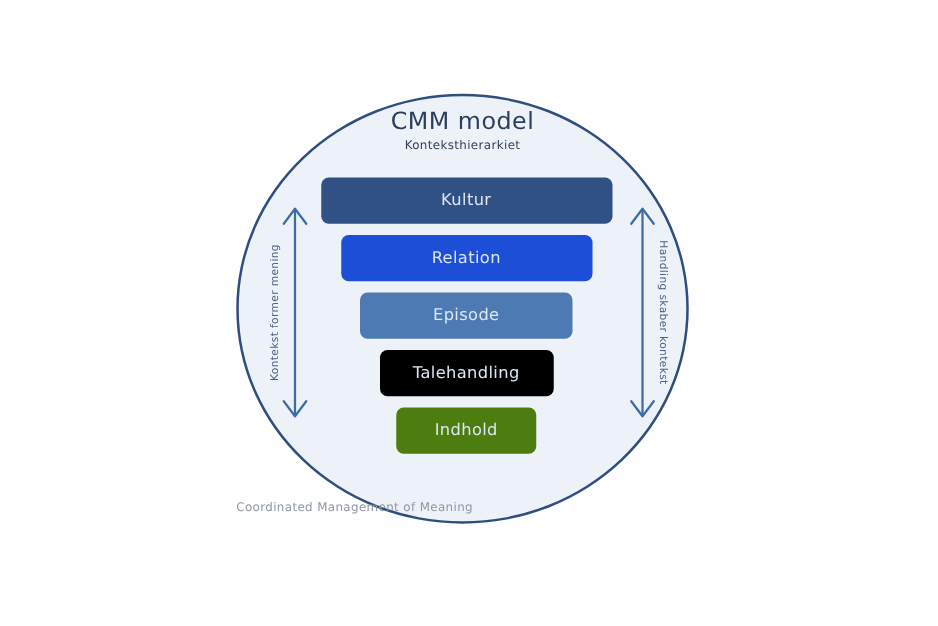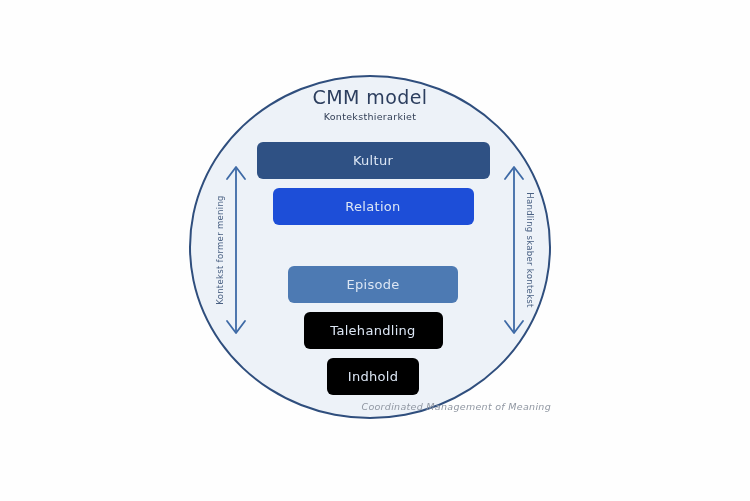--- a/index.html
+++ b/index.html
@@ -49,40 +49,40 @@
   }
   .side-label.left{left:137px;transform:rotate(-90deg);}
   .side-label.right{left:443px;transform:rotate(90deg);}
   .footer-author{
     position:absolute;left:189px;top:388px;width:362px;
     text-align:center;font-size:9.5px;letter-spacing:.3px;
     color:#39435a;z-index:2;
   }
   .footer-caption{
     position:absolute;left:189px;top:401px;width:362px;
-    text-align:right;font-size:9.5px;letter-spacing:.3px;
-    color:#9097a2;z-index:2;font-style:italic;
+    text-align:left;font-size:9.5px;letter-spacing:.3px;
+    color:#9097a2;z-index:2;
   }
 </style>
 </head>
 <body>
 
 <div class="stage">
 
   <div class="circle" style="background: rgb(237, 242, 248); border-color: rgb(47, 78, 125);"></div>
 
   <div class="title" style="color: rgb(44, 62, 94);">CMM model</div>
   <div class="subtitle">Konteksthierarkiet</div>
 
   <div class="levels">
     <div class="level" style="width: 233px; background: rgb(47, 81, 132); color: rgb(220, 230, 244);">Kultur</div>
     <div class="level" style="width: 201px; background: #1d4ed8; color: rgb(220, 230, 244);">Relation</div>
-    <div class="level" style="width: 170px; background: rgb(77, 122, 179); color: rgb(220, 230, 244); margin-top: 32px;">Episode</div>
+    <div class="level" style="width: 170px; background: rgb(77, 122, 179); color: rgb(220, 230, 244);">Episode</div>
     <div class="level" style="width: 139px; background: #000000; color: rgb(220, 230, 244);">Talehandling</div>
-    <div class="level" style="width: 92px; background: #000000; color: rgb(220, 230, 244);">Indhold</div>
+    <div class="level" style="width: 112px; background: #4d7c0f; color: rgb(220, 230, 244);">Indhold</div>
   </div>
 
   <svg class="arrow-svg arrow-left" viewBox="0 0 28 176">
     <g fill="none" stroke="#3e6aa6" stroke-width="1.8" stroke-linecap="round" stroke-linejoin="round">
       <line x1="14" y1="7" x2="14" y2="169"></line>
       <path d="M5 17 L14 5 L23 17"></path>
       <path d="M5 159 L14 171 L23 159"></path>
     </g>
   </svg>
 

